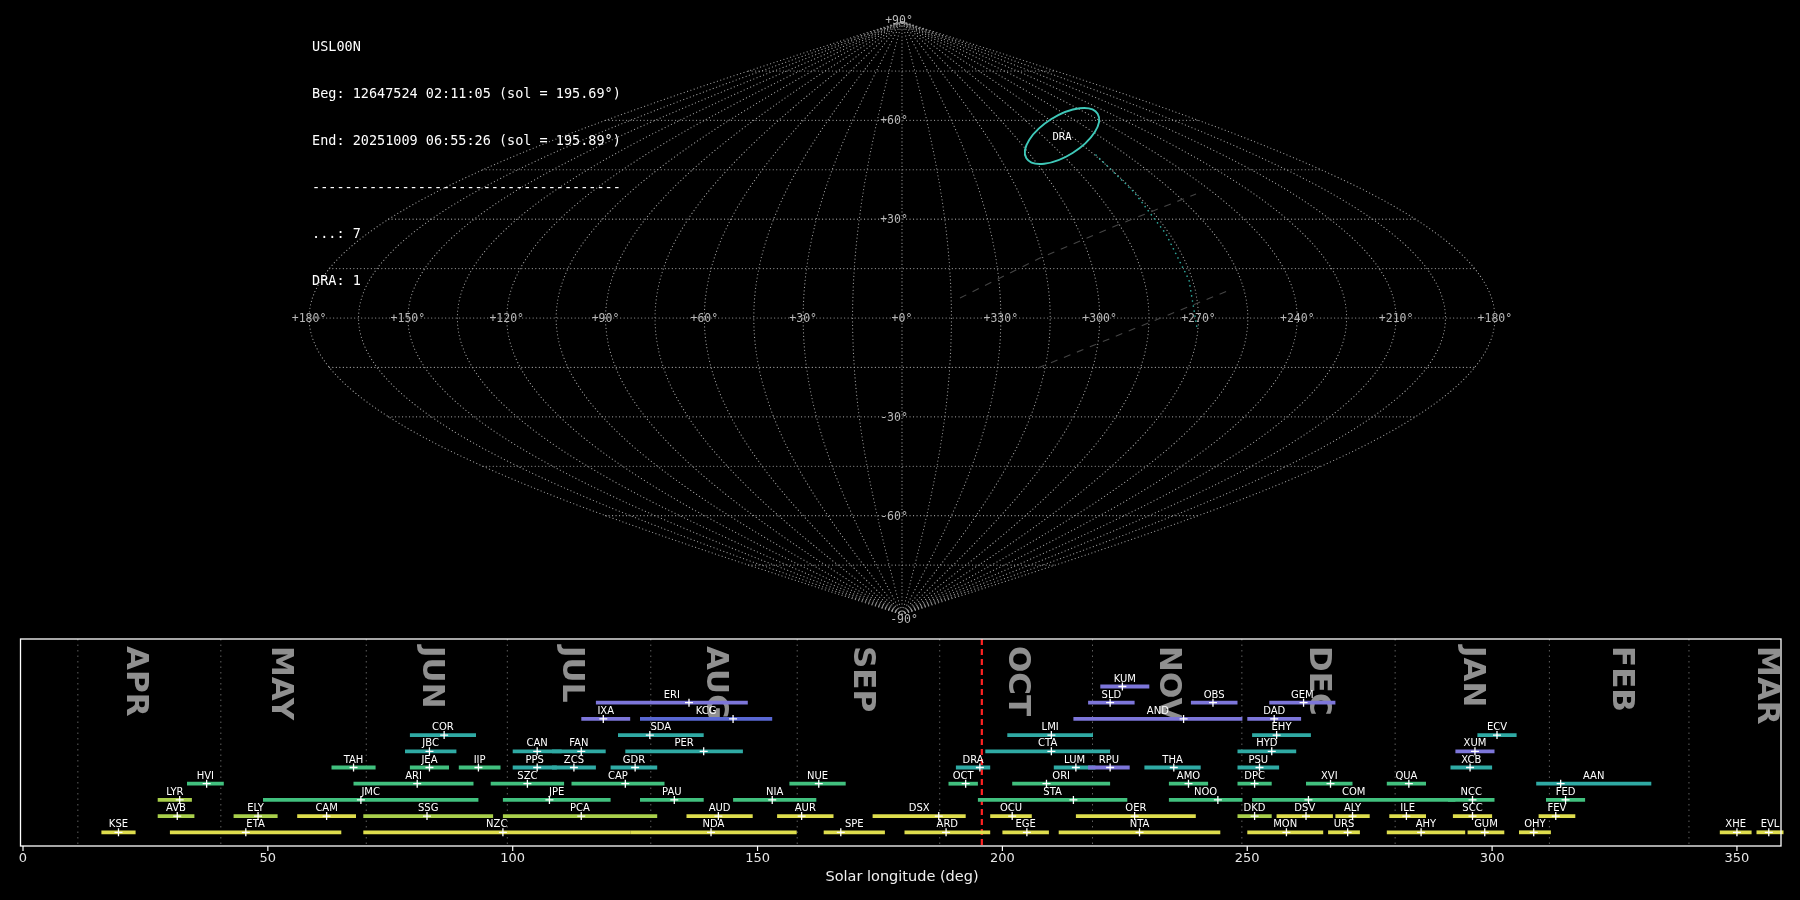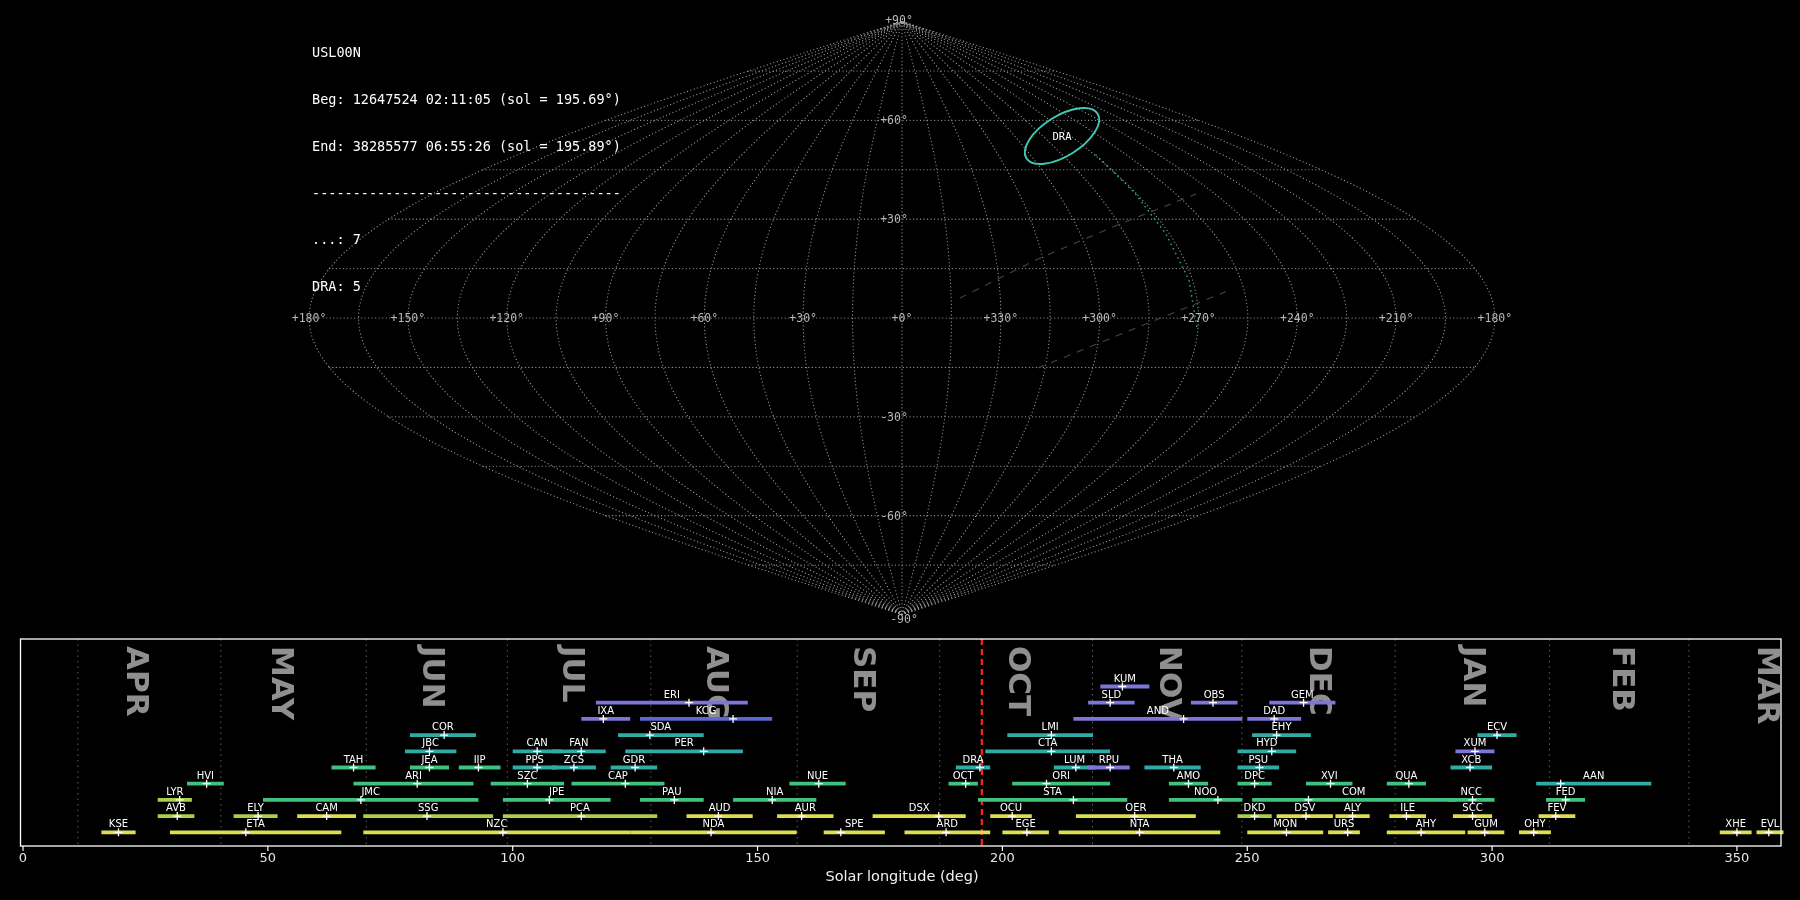--- a/index.html
+++ b/index.html
@@ -1,19 +1,19 @@
 <!DOCTYPE html>
 <html><head>
 <meta charset="utf-8">
 <style>
   html,body{margin:0;padding:0;background:#000;}
   body{width:1800px;height:900px;position:relative;overflow:hidden;}
   #skymap{position:absolute;top:0;left:0;}
   #timeline{position:absolute;top:635px;left:0;}
-  #info{position:absolute;left:312px;top:14px;color:#ffffff;
+  #info{position:absolute;left:312px;top:8px;color:#ffffff;
         font-family:"DejaVu Sans Mono",monospace;font-size:13.5px;line-height:15.6px;
         white-space:pre;}
   svg text{user-select:none;}
 </style>
 </head>
 <body>
 
 <svg id="skymap" width="1800" height="635" viewBox="0 0 1800 635">
     <line x1="748.5" y1="565.05" x2="1055.5" y2="565.05" fill="none" stroke="#9e9e9e" stroke-width="1.15" stroke-dasharray="0.1 3.4" stroke-linecap="round"></line>
     <line x1="605.5" y1="515.64" x2="1198.5" y2="515.64" fill="none" stroke="#9e9e9e" stroke-width="1.15" stroke-dasharray="0.1 3.4" stroke-linecap="round"></line>
@@ -73,24 +73,24 @@
     <polyline points="960,298 1040,258 1120,224 1196,194" fill="none" stroke="#454545" stroke-width="1.1" stroke-dasharray="7 7"></polyline>
     <polyline points="1038,368 1136,328 1230,290" fill="none" stroke="#454545" stroke-width="1.1" stroke-dasharray="7 7"></polyline>
     <polyline points="1096,155 1134,192 1166,234 1189,280 1197,328" fill="none" stroke="#2fa89c" stroke-width="1.6" stroke-dasharray="0.1 5" stroke-linecap="round"></polyline>
     <ellipse cx="1062" cy="136" rx="42" ry="20" transform="rotate(-32 1062 136)" fill="none" stroke="#3fc9b9" stroke-width="1.9"></ellipse>
     <text x="1062" y="139.5" fill="#ffffff" font-size="10.5px" font-family="&quot;DejaVu Sans Mono&quot;, monospace" text-anchor="middle">DRA</text>
   </svg>
 
 <div id="info">
   <div>USL00N</div>
   <div>Beg: 12647524 02:11:05 (sol = 195.69°)</div>
-  <div>End: 38285577 06:55:26 (sol = 195.89°)</div>
+  <div>End: 20251009 06:55:26 (sol = 195.89°)</div>
   <div>--------------------------------------</div>
   <div>...: 7</div>
-  <div>DRA: 5</div>
+  <div>DRA: 1</div>
 </div>
 
 <svg id="timeline" width="1800" height="265" viewBox="0 0 1800 265">
     <line x1="77.8464" y1="4" x2="77.8464" y2="211" stroke="#5e5e5e" stroke-width="1" stroke-dasharray="1.5 4"></line>
     <text x="138.0795" y="11" fill="#8f8f8f" font-size="31px" font-weight="bold" font-family="&quot;DejaVu Sans&quot;, sans-serif" text-anchor="start" dominant-baseline="central" transform="rotate(90 138.0795 11)">APR</text>
     <line x1="220.8388" y1="4" x2="220.8388" y2="211" stroke="#5e5e5e" stroke-width="1" stroke-dasharray="1.5 4"></line>
     <text x="282.541" y="11" fill="#8f8f8f" font-size="31px" font-weight="bold" font-family="&quot;DejaVu Sans&quot;, sans-serif" text-anchor="start" dominant-baseline="central" transform="rotate(90 282.541 11)">MAY</text>
     <line x1="366.2797" y1="4" x2="366.2797" y2="211" stroke="#5e5e5e" stroke-width="1" stroke-dasharray="1.5 4"></line>
     <text x="434.348" y="11" fill="#8f8f8f" font-size="31px" font-weight="bold" font-family="&quot;DejaVu Sans&quot;, sans-serif" text-anchor="start" dominant-baseline="central" transform="rotate(90 434.348 11)">JUN</text>
     <line x1="507.3133" y1="4" x2="507.3133" y2="211" stroke="#5e5e5e" stroke-width="1" stroke-dasharray="1.5 4"></line>

